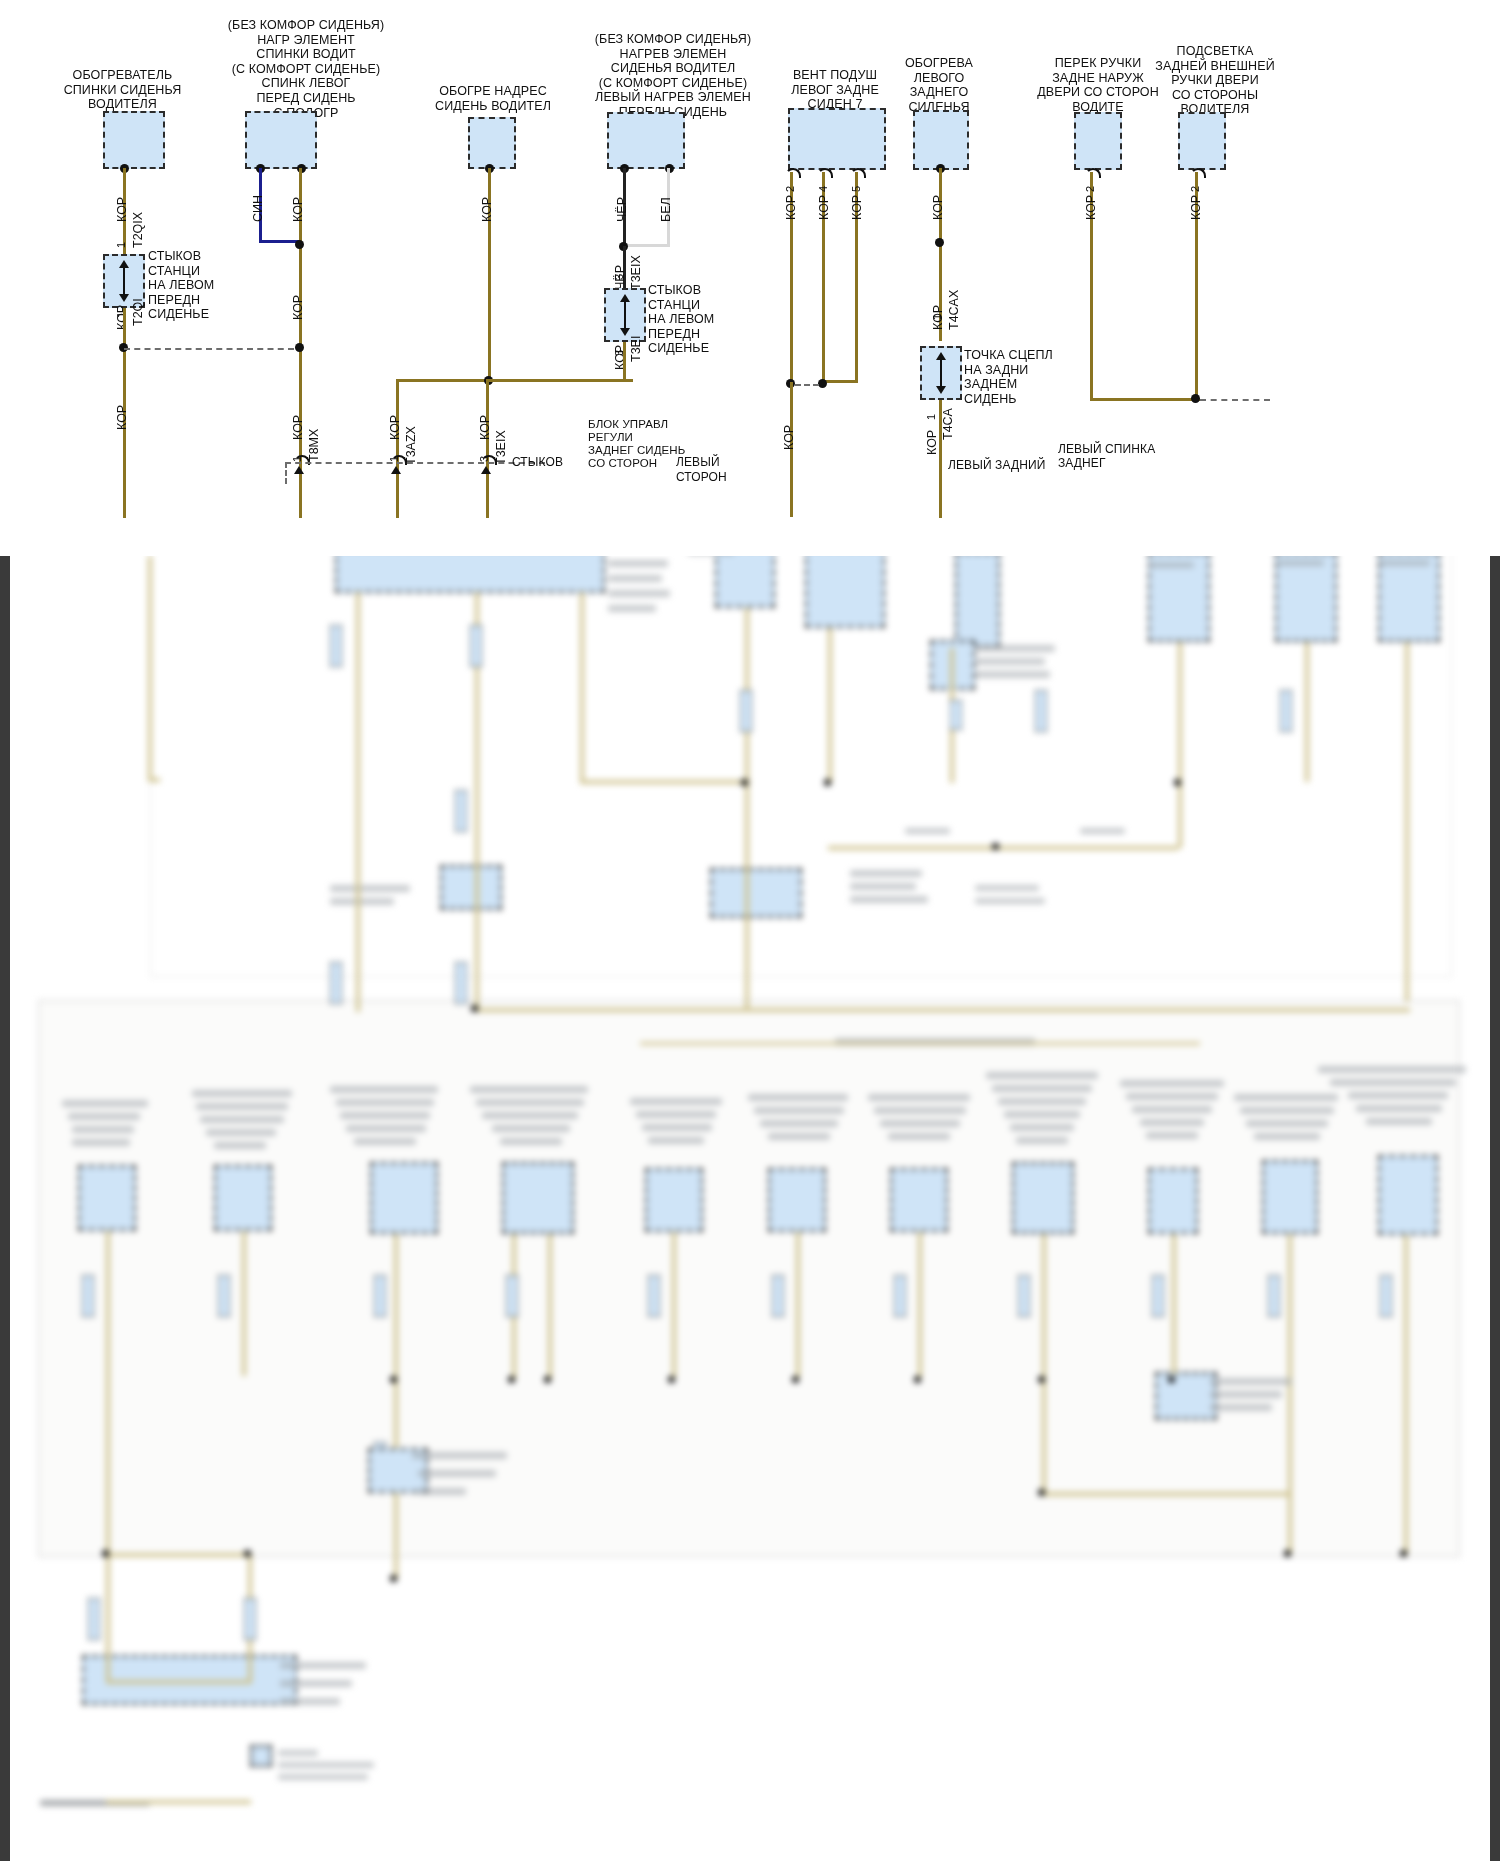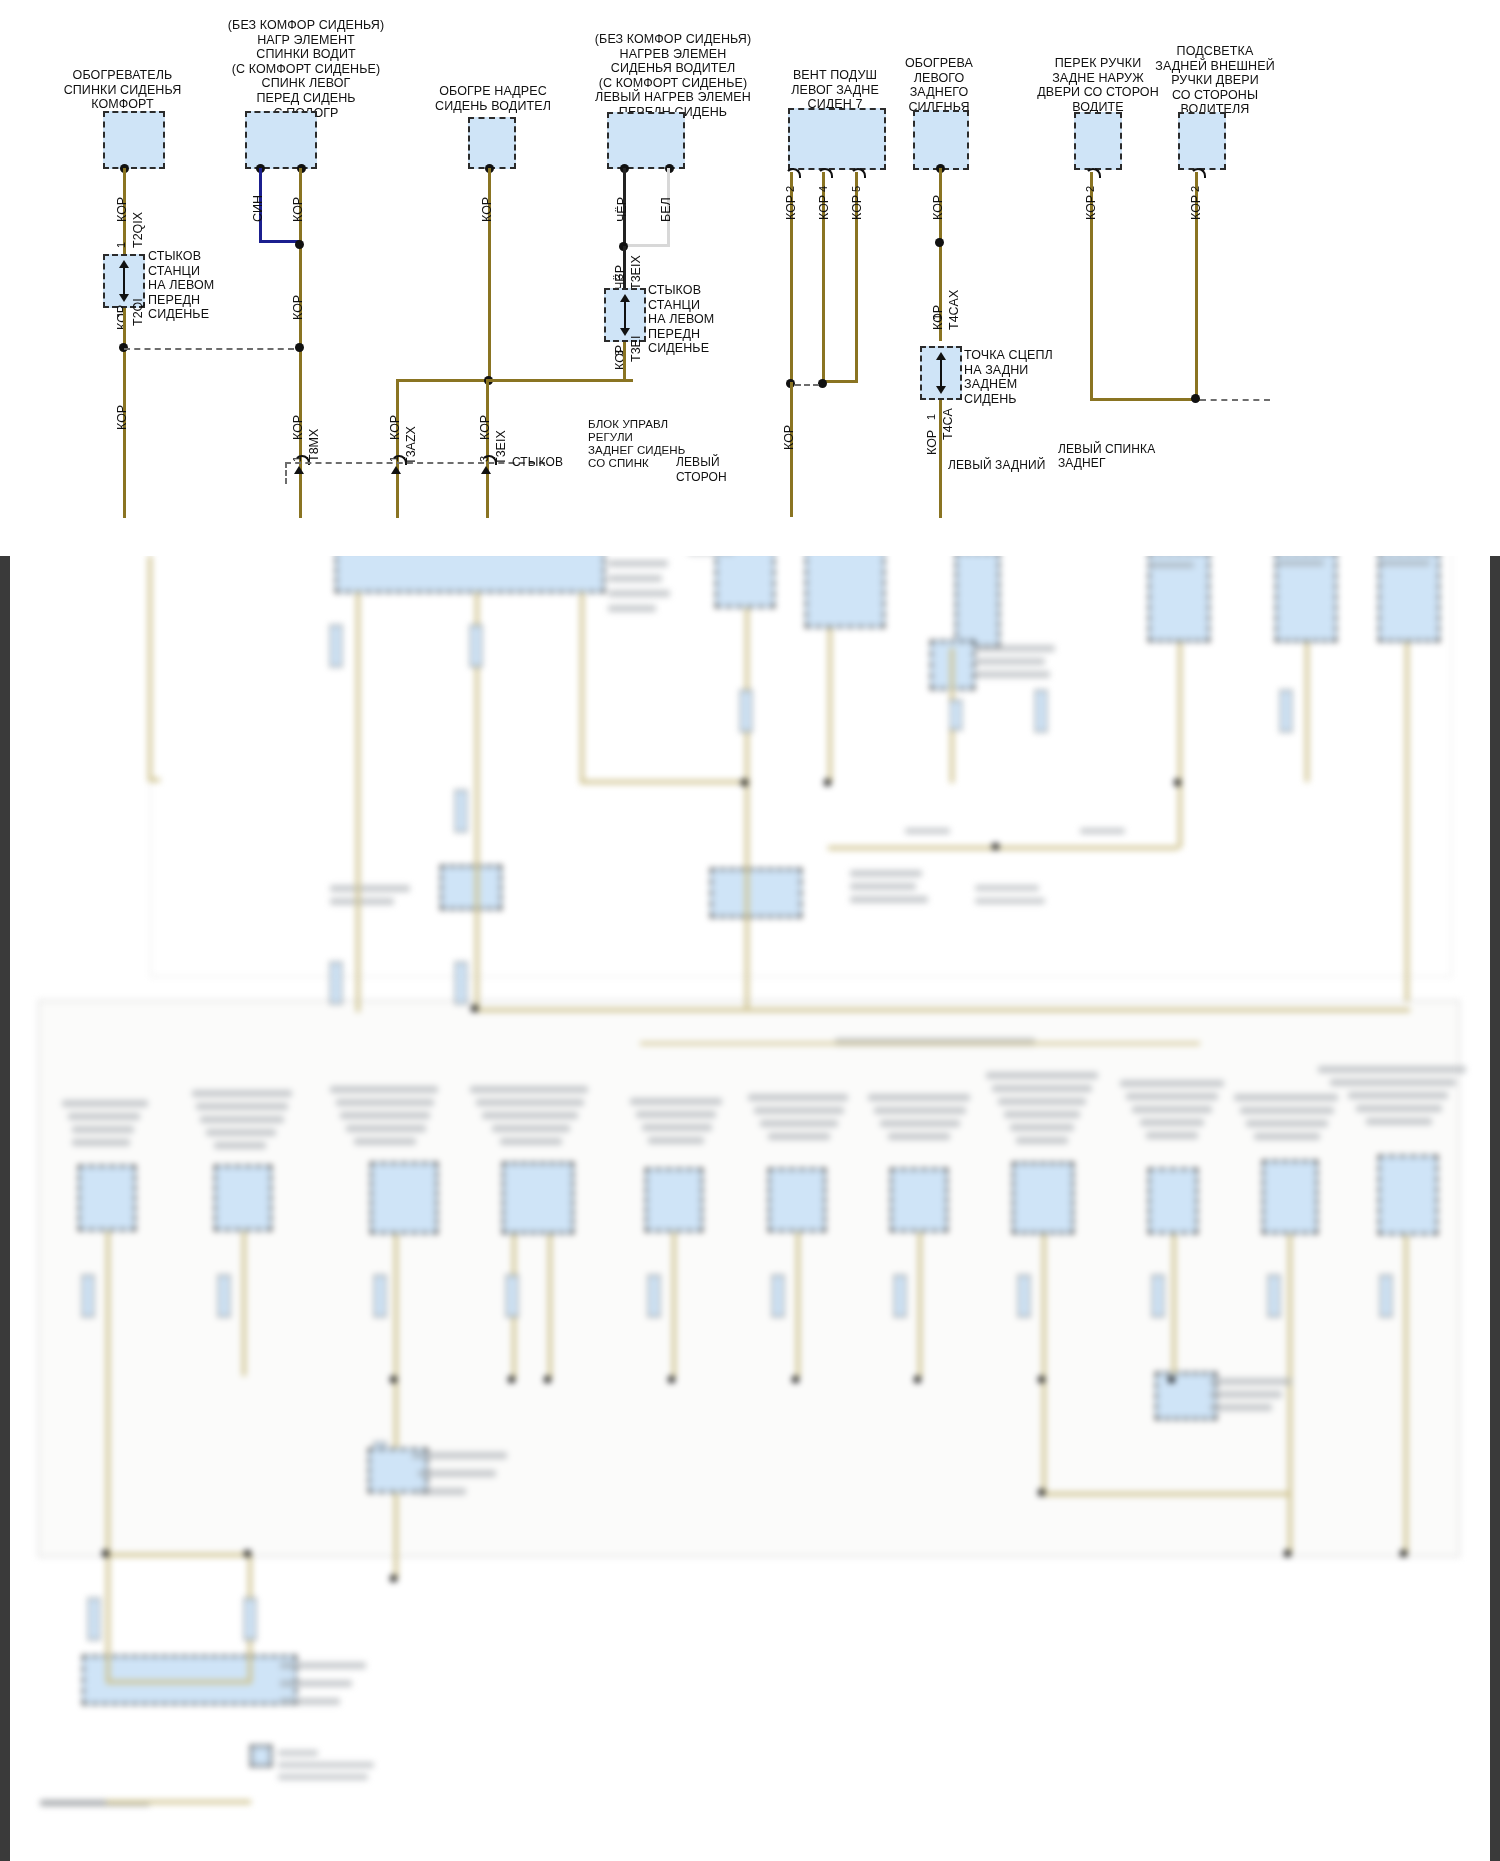--- a/index.html
+++ b/index.html
@@ -286,21 +286,21 @@
     <div class="box" style="left:250px;top:1745px;width:22px;height:22px;"></div>
     <div class="w h pale" style="left:106px;top:1800px;width:145px;height:4px;"></div>
    </div>
   </div>
 
   <div id="sharp">
    <div class="inner">
 
     <div class="cap" style="left:35px;top:68px;width:175px;">ОБОГРЕВАТЕЛЬ
 СПИНКИ СИДЕНЬЯ
-КОМФОРТ</div>
+ВОДИТЕЛЯ</div>
     <div class="box" style="left:103px;top:111px;width:62px;height:58px;"></div>
     <div class="dot" style="left:120px;top:164px;"></div>
     <div class="w v" style="left:123px;top:168px;height:178px;"></div>
     <div class="vlab" style="left:115px;top:222px;">КОР</div>
     <div class="vlab" style="left:131px;top:248px;">T2QIX</div>
     <div class="vlab sm" style="left:115px;top:248px;">1</div>
 
     <div class="splice" style="left:103px;top:254px;width:42px;height:54px;"></div>
     <div class="arrowup" style="left:119px;top:260px;"></div>
     <div class="vbar" style="left:123px;top:266px;height:34px;"></div>
@@ -473,21 +473,21 @@
 
     <div class="dash" style="left:285px;top:462px;width:260px;"></div>
     <div class="arrowup" style="left:294px;top:466px;"></div>
     <div class="arrowup" style="left:391px;top:466px;"></div>
     <div class="arrowup" style="left:481px;top:466px;"></div>
     <div class="dashv" style="left:285px;top:462px;height:22px;"></div>
     <div class="cap l" style="left:512px;top:455px;width:90px;font-size:12px;">СТЫКОВ</div>
     <div class="cap l" style="left:588px;top:418px;width:100px;font-size:11.5px;line-height:13px;">БЛОК УПРАВЛ
 РЕГУЛИ
 ЗАДНЕГ СИДЕНЬ
-СО СПИНК</div>
+СО СТОРОН</div>
     <div class="cap l" style="left:676px;top:455px;width:90px;font-size:12px;">ЛЕВЫЙ СТОРОН</div>
     <div class="cap l" style="left:948px;top:458px;width:100px;font-size:12px;">ЛЕВЫЙ ЗАДНИЙ</div>
     <div class="cap l" style="left:1058px;top:443px;width:110px;font-size:12px;line-height:13.5px;">ЛЕВЫЙ СПИНКА
 ЗАДНЕГ</div>
 
    </div>
   </div>
 
 </div>
 

